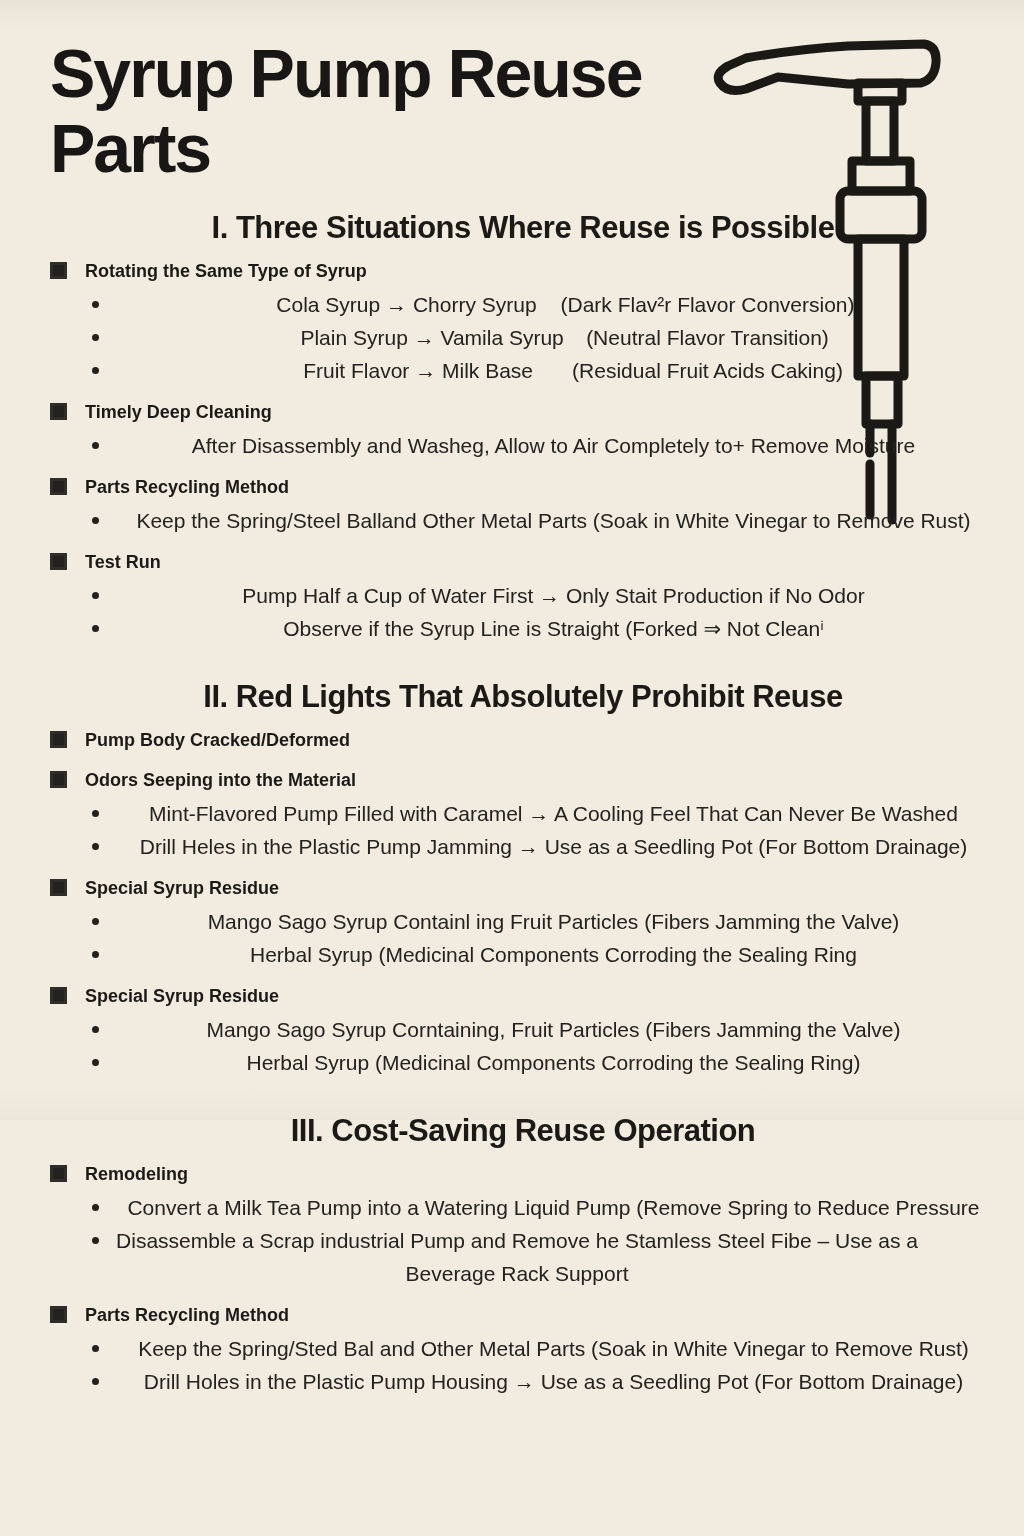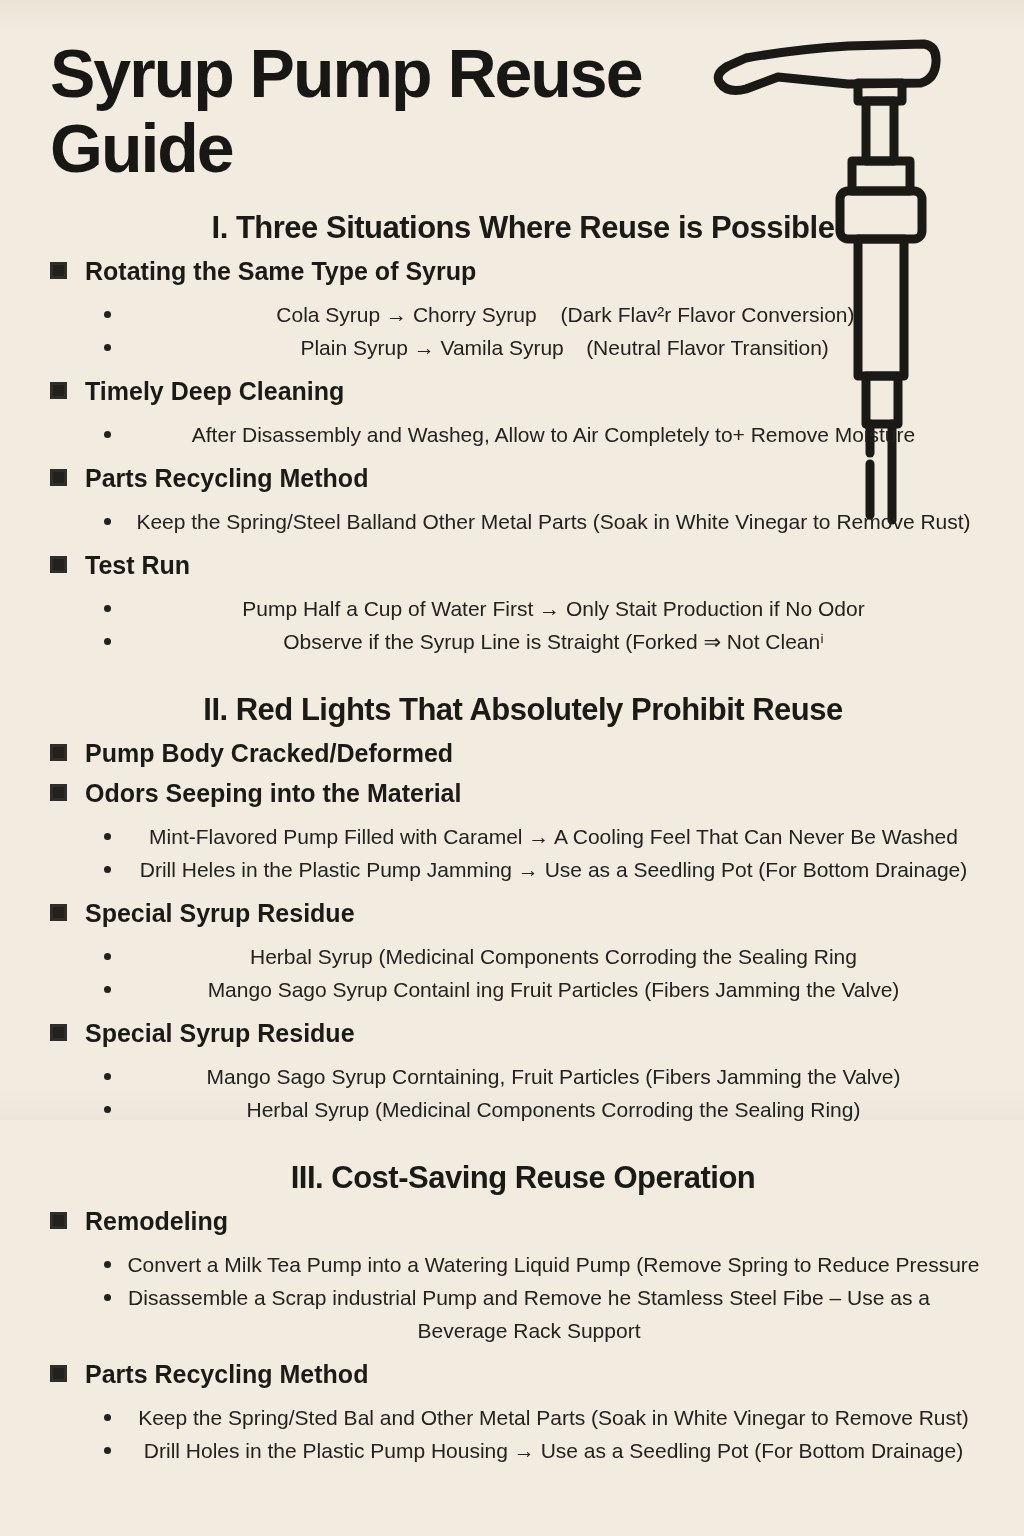--- a/index.html
+++ b/index.html
@@ -42,32 +42,32 @@
     font-weight:800;
     letter-spacing:-0.5px;
     color:#1b1a17;
   }
   .group{margin-top:10px;}
   .group-title{
     display:flex;
     align-items:center;
     gap:18px;
     margin:0 0 2px 0;
-    font-size:25px;
+    font-size:18px;
     line-height:30px;
     font-weight:700;
     color:#1b1a17;
   }
   .square{
     width:17px;height:17px;
     background:#22211e;
     box-shadow:inset 0 0 0 3px #2e2d2a;
     flex:none;
   }
-  .bullets{margin:12px;padding:0;list-style:none;}
+  .bullets{margin:0;padding:0;list-style:none;}
   .bullet{
     display:flex;
     align-items:flex-start;
     gap:12px;
     padding-left:42px;
     font-size:21px;
     line-height:33px;
     color:#232220;
   }
   .dot{
@@ -110,40 +110,44 @@
     <rect x="168" y="350" width="32" height="48"></rect>
 
     <line x1="172" y1="398" x2="172" y2="427"></line>
     <line x1="172" y1="438" x2="172" y2="489"></line>
     <line x1="194" y1="398" x2="194" y2="494"></line>
   </svg>
 
   <div class="content">
     <h1 class="title">
       <span>Syrup Pump Reuse</span><br>
-      <span>Guide</span>
+      <span>Parts</span>
     </h1>
 
     <div class="section">
       <h2 class="section-heading">I. Three Situations Where Reuse is Possible</h2>
 
       <div class="group">
         <div class="group-title">
           <span class="square"></span>
           <span>Rotating the Same Type of Syrup</span>
         </div>
         <ul class="bullets">
           <li class="bullet">
             <span class="dot"></span>
             <span class="bullet-text"><span class="lead" style="display:inline-block">Cola Syrup → Chorry Syrup</span><span>(Dark Flav²r Flavor Conversion)</span></span>
           </li>
           <li class="bullet">
             <span class="dot"></span>
             <span class="bullet-text"><span class="lead" style="display:inline-block">Plain Syrup → Vamila Syrup</span><span>(Neutral Flavor Transition)</span></span>
           </li>
+          <li class="bullet">
+            <span class="dot"></span>
+            <span class="bullet-text"><span class="lead" style="display:inline-block">Fruit Flavor → Milk Base</span><span>(Residual Fruit Acids Caking)</span></span>
+          </li>
         </ul>
       </div>
 
       <div class="group">
         <div class="group-title">
           <span class="square"></span>
           <span>Timely Deep Cleaning</span>
         </div>
         <ul class="bullets">
           <li class="bullet">
@@ -212,25 +216,25 @@
       </div>
 
       <div class="group">
         <div class="group-title">
           <span class="square"></span>
           <span>Special Syrup Residue</span>
         </div>
         <ul class="bullets">
           <li class="bullet">
             <span class="dot"></span>
+            <span class="bullet-text">Mango Sago Syrup Containl ing Fruit Particles (Fibers Jamming the Valve)</span>
+          </li>
+          <li class="bullet">
+            <span class="dot"></span>
             <span class="bullet-text">Herbal Syrup (Medicinal Components Corroding the Sealing Ring</span>
-          </li>
-          <li class="bullet">
-            <span class="dot"></span>
-            <span class="bullet-text">Mango Sago Syrup Containl ing Fruit Particles (Fibers Jamming the Valve)</span>
           </li>
         </ul>
       </div>
 
       <div class="group">
         <div class="group-title">
           <span class="square"></span>
           <span>Special Syrup Residue</span>
         </div>
         <ul class="bullets">

